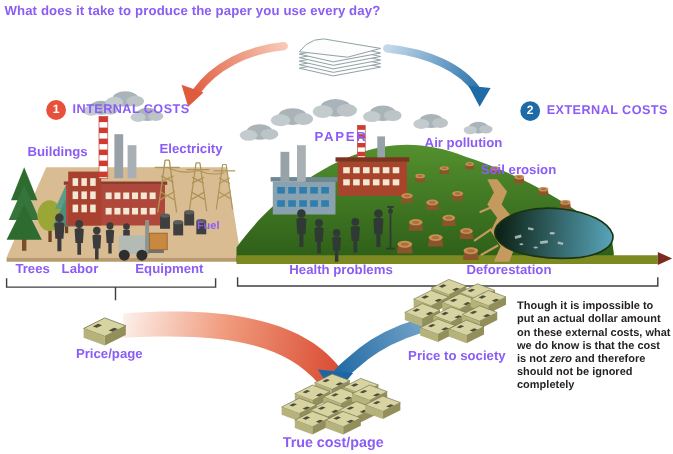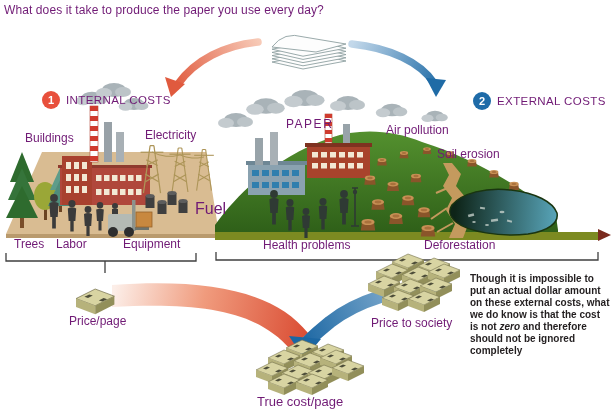--- a/index.html
+++ b/index.html
@@ -1,31 +1,31 @@
 <!DOCTYPE html>
 <html><head>
 <meta charset="utf-8">
 <style>
   html,body{margin:0;padding:0;background:#fff;}
   #stage{position:relative;width:612px;height:413px;background:#ffffff;overflow:hidden;
          font-family:"Liberation Sans",sans-serif;color:#231f20;}
   #art{position:absolute;left:0;top:0;z-index:1;}
-  .label{position:absolute;z-index:2;font-weight:normal;color:#701a75;white-space:nowrap;}
+  .label{position:absolute;z-index:2;font-weight:bold;color:#8b5cf6;white-space:nowrap;}
   .title{left:4px;top:3px;font-size:12px;letter-spacing:0.1px;}
   .paper-label{left:286px;top:73px;font-size:12px;letter-spacing:1.5px;margin-top:44px;}
   .heading{font-size:11.5px;letter-spacing:0.4px;}
   .badge{position:absolute;z-index:2;width:18px;height:18px;border-radius:50%;
          color:#fff;font-weight:bold;font-size:11px;text-align:center;line-height:18px;}
   .badge-internal{left:42px;top:91px;background:#e8503c;}
   .badge-external{left:473px;top:92px;background:#1e6ba8;}
   .h-internal{left:66px;top:94px;}
   .h-external{left:497px;top:95px;}
   .lbl-buildings{left:25px;top:131px;font-size:12px;}
   .lbl-electricity{left:145px;top:128px;font-size:12px;}
-  .lbl-fuel{left:179px;top:200px;font-size:16px;padding-left:16px;}
+  .lbl-fuel{left:179px;top:200px;font-size:10px;}
   .lbl-trees{left:14px;top:237px;font-size:12px;}
   .lbl-labor{left:56px;top:237px;font-size:12px;}
   .lbl-equipment{left:103px;top:237px;font-size:12px;padding-left:20px;}
   .lbl-air{left:386px;top:123px;font-size:12px;}
   .lbl-soil{left:437px;top:147px;font-size:12px;}
   .lbl-health{left:263px;top:238px;font-size:12px;}
   .lbl-defor{left:378px;top:238px;font-size:12px;padding-left:46px;}
   .lbl-water{left:491px;top:238px;font-size:12px;}
   .lbl-pricepage{left:69px;top:314px;font-size:12px;}
   .lbl-pricesoc{left:371px;top:316px;font-size:12px;}

